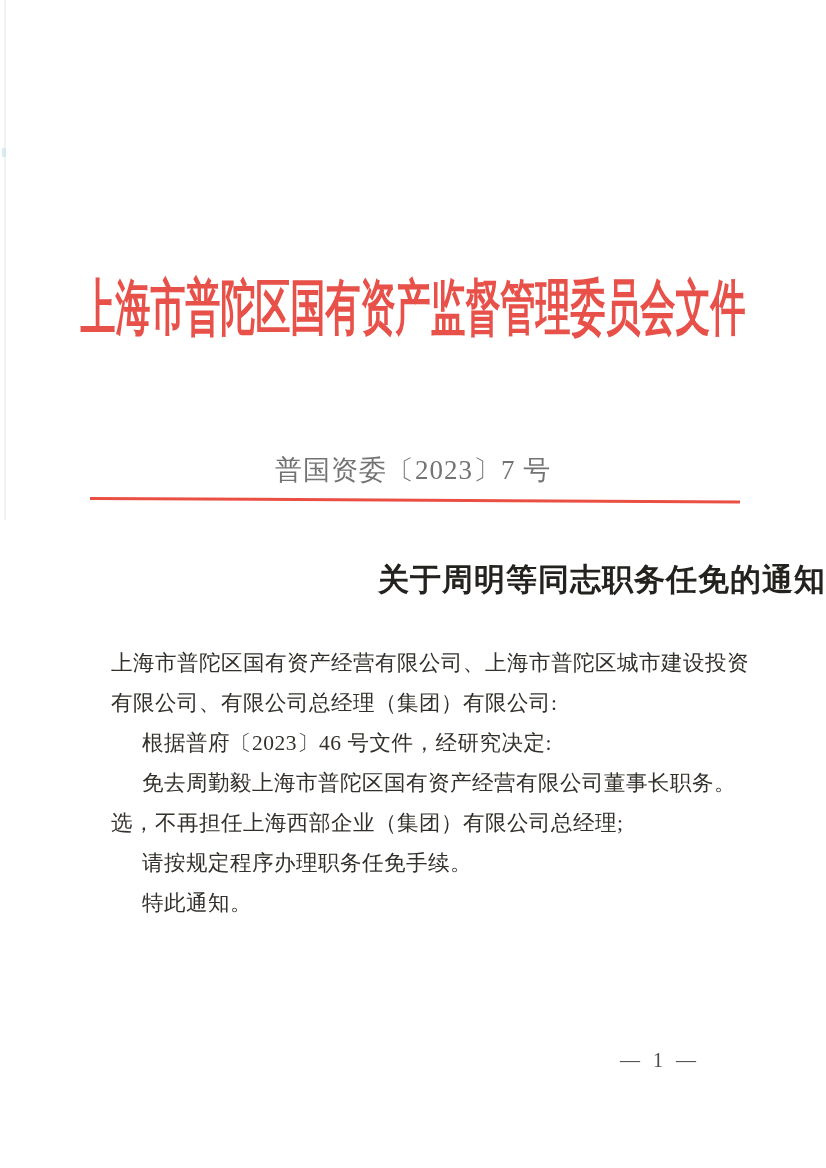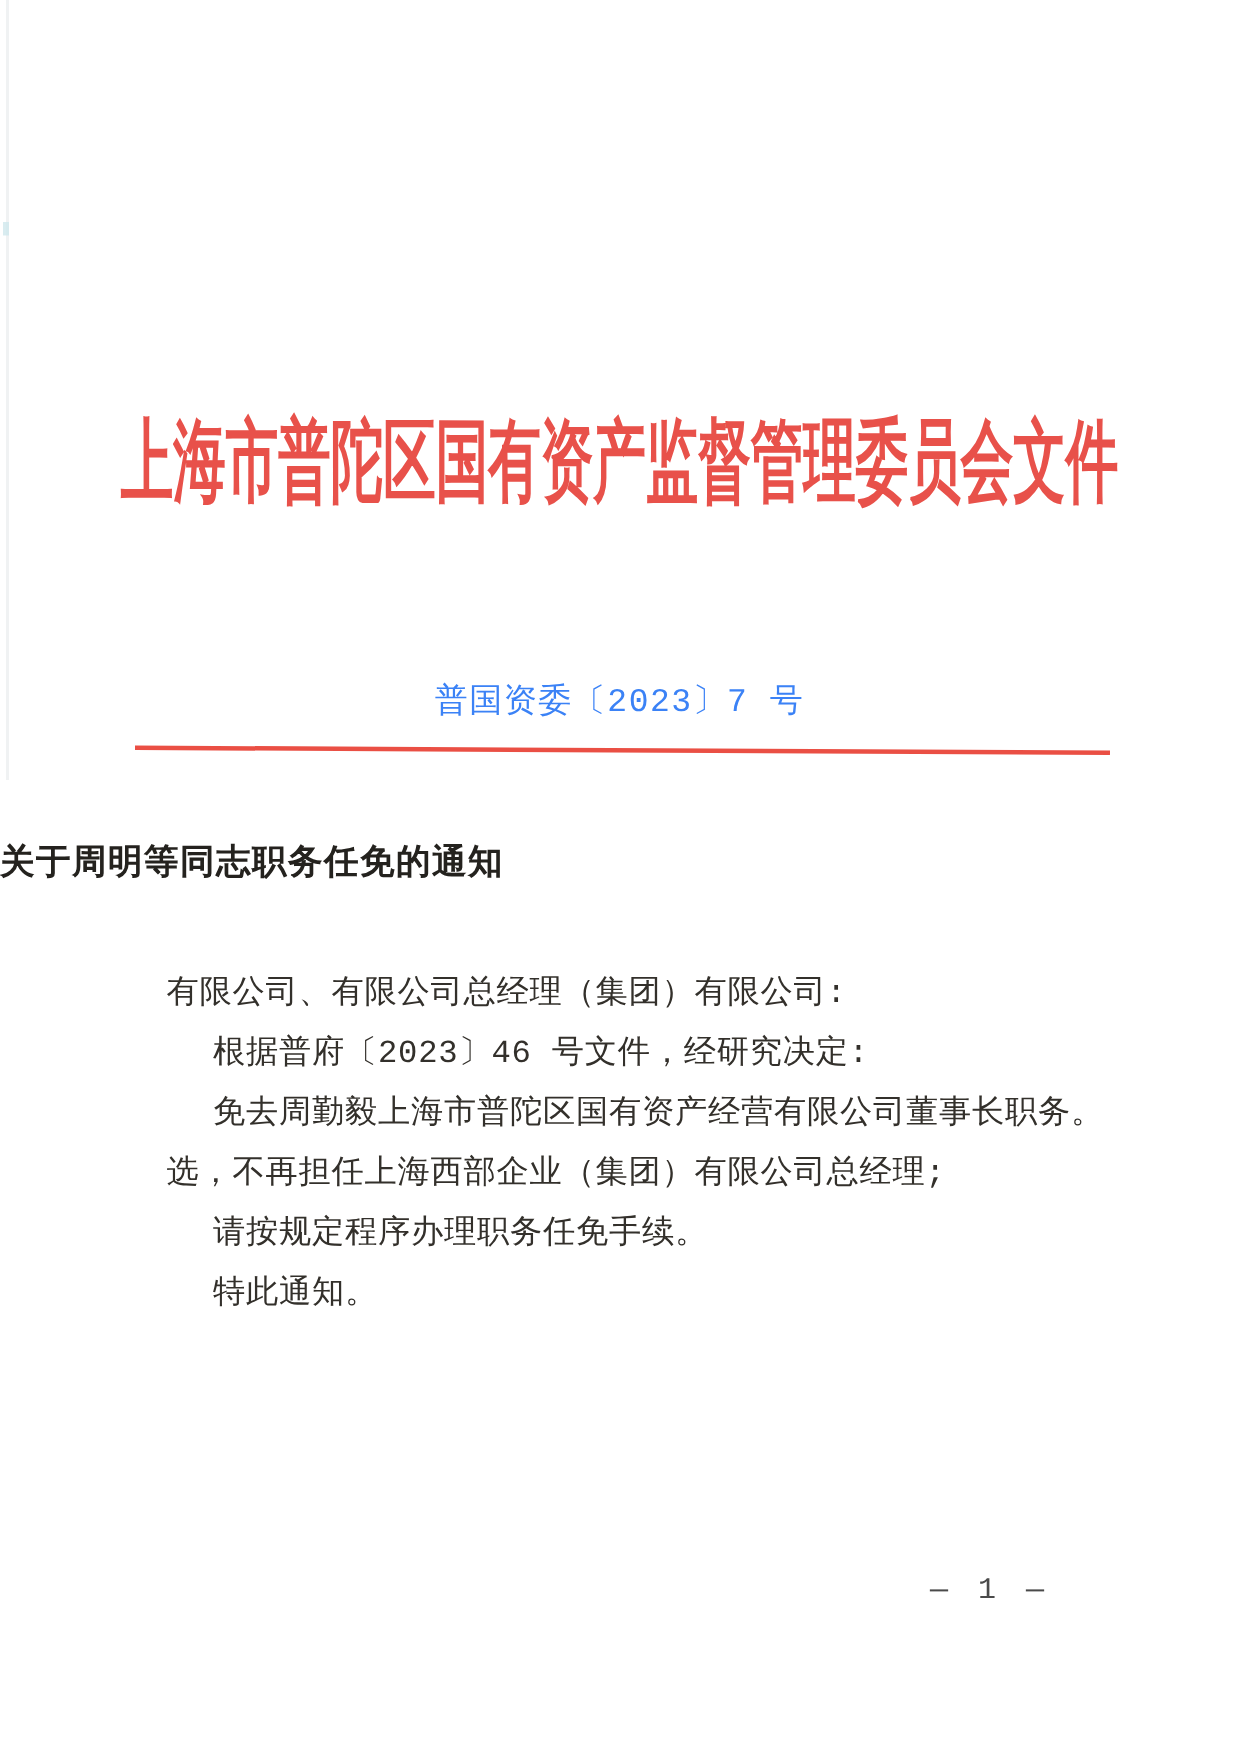--- a/index.html
+++ b/index.html
@@ -3,21 +3,21 @@
 <meta charset="utf-8">
 <style>
   * { margin: 0; padding: 0; box-sizing: border-box; }
   html, body { background: #ffffff; }
   .page {
     position: relative;
     width: 826px;
     height: 1168px;
     background: #ffffff;
     overflow: hidden;
-    font-family: Liberation Mono, monospace;
+    font-family: Liberation Serif, serif;
   }
 
   
   .scan-edge {
     position: absolute;
     left: 4px; top: 0;
     width: 2px; height: 520px;
     background: #e3e8ea;
     opacity: 0.55;
   }
@@ -48,22 +48,22 @@
     transform-origin: center top;
   }
 
   
   .doc-number {
     position: absolute;
     top: 452px;
     left: 0;
     width: 100%;
     text-align: center;
-    font-size: 22px;
-    color: #3b82f6;
+    font-size: 27px;
+    color: #737373;
     letter-spacing: 1px;
     white-space: nowrap;
   }
 
   
   .red-line {
     position: absolute;
     top: 497px;
     left: 90px;
     width: 650px;
@@ -72,22 +72,22 @@
     transform: rotate(0.3deg);
     transform-origin: left center;
   }
 
   
   .doc-title {
     position: absolute;
     top: 559px;
     left: 0;
     width: 100%;
-    text-align: left;
-    font-size: 23px;
+    text-align: right;
+    font-size: 31px;
     font-weight: bold;
     color: #24221e;
     letter-spacing: 1px;
     white-space: nowrap;
   }
 
   
   .doc-body {
     position: absolute;
     top: 643px;
@@ -124,20 +124,21 @@
     <span class="stretch">上海市普陀区国有资产监督管理委员会文件</span>
   </div>
 
   <div class="doc-number">普国资委〔2023〕7 号</div>
 
   <div class="red-line"></div>
 
   <div class="doc-title">关于周明等同志职务任免的通知</div>
 
   <div class="doc-body">
+    <div class="body-line">上海市普陀区国有资产经营有限公司、上海市普陀区城市建设投资</div>
     <div class="body-line">有限公司、有限公司总经理（集团）有限公司:</div>
     <div class="body-line indent">根据普府〔2023〕46 号文件，经研究决定:</div>
     <div class="body-line indent">免去周勤毅上海市普陀区国有资产经营有限公司董事长职务。</div>
     <div class="body-line">选，不再担任上海西部企业（集团）有限公司总经理;</div>
     <div class="body-line indent">请按规定程序办理职务任免手续。</div>
     <div class="body-line indent">特此通知。</div>
   </div>
 
   <div class="page-number">— 1 —</div>
 

